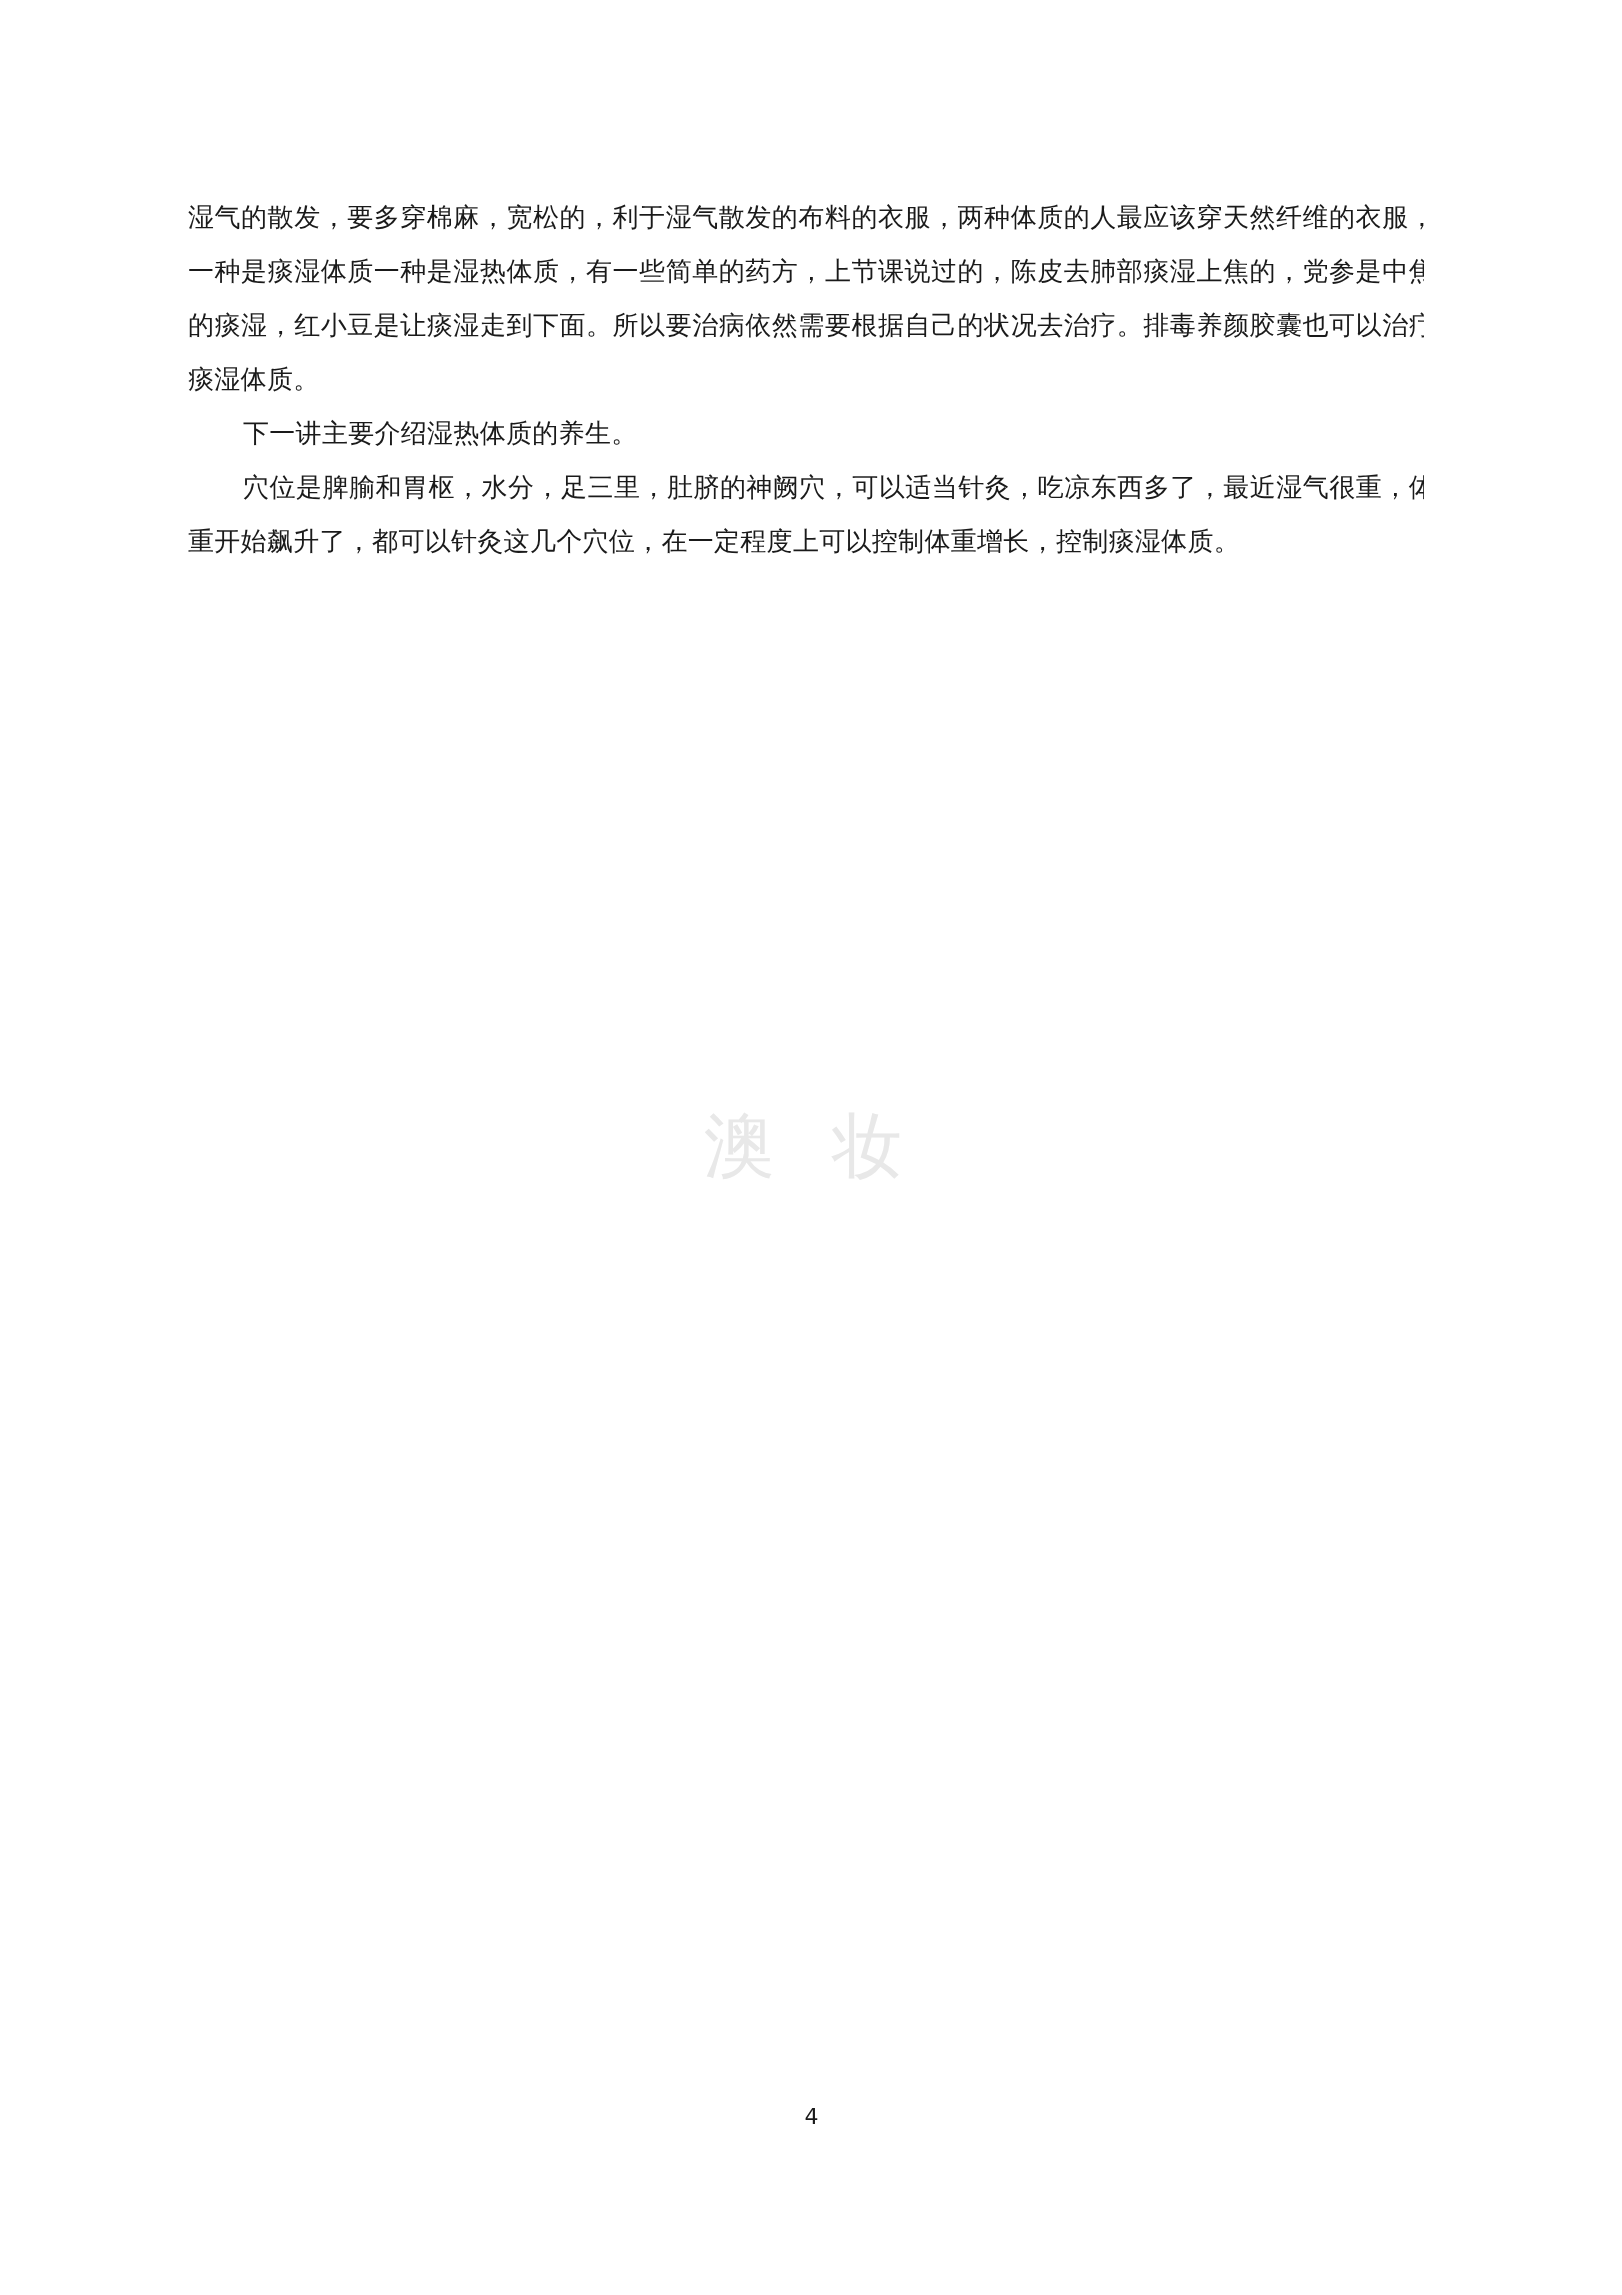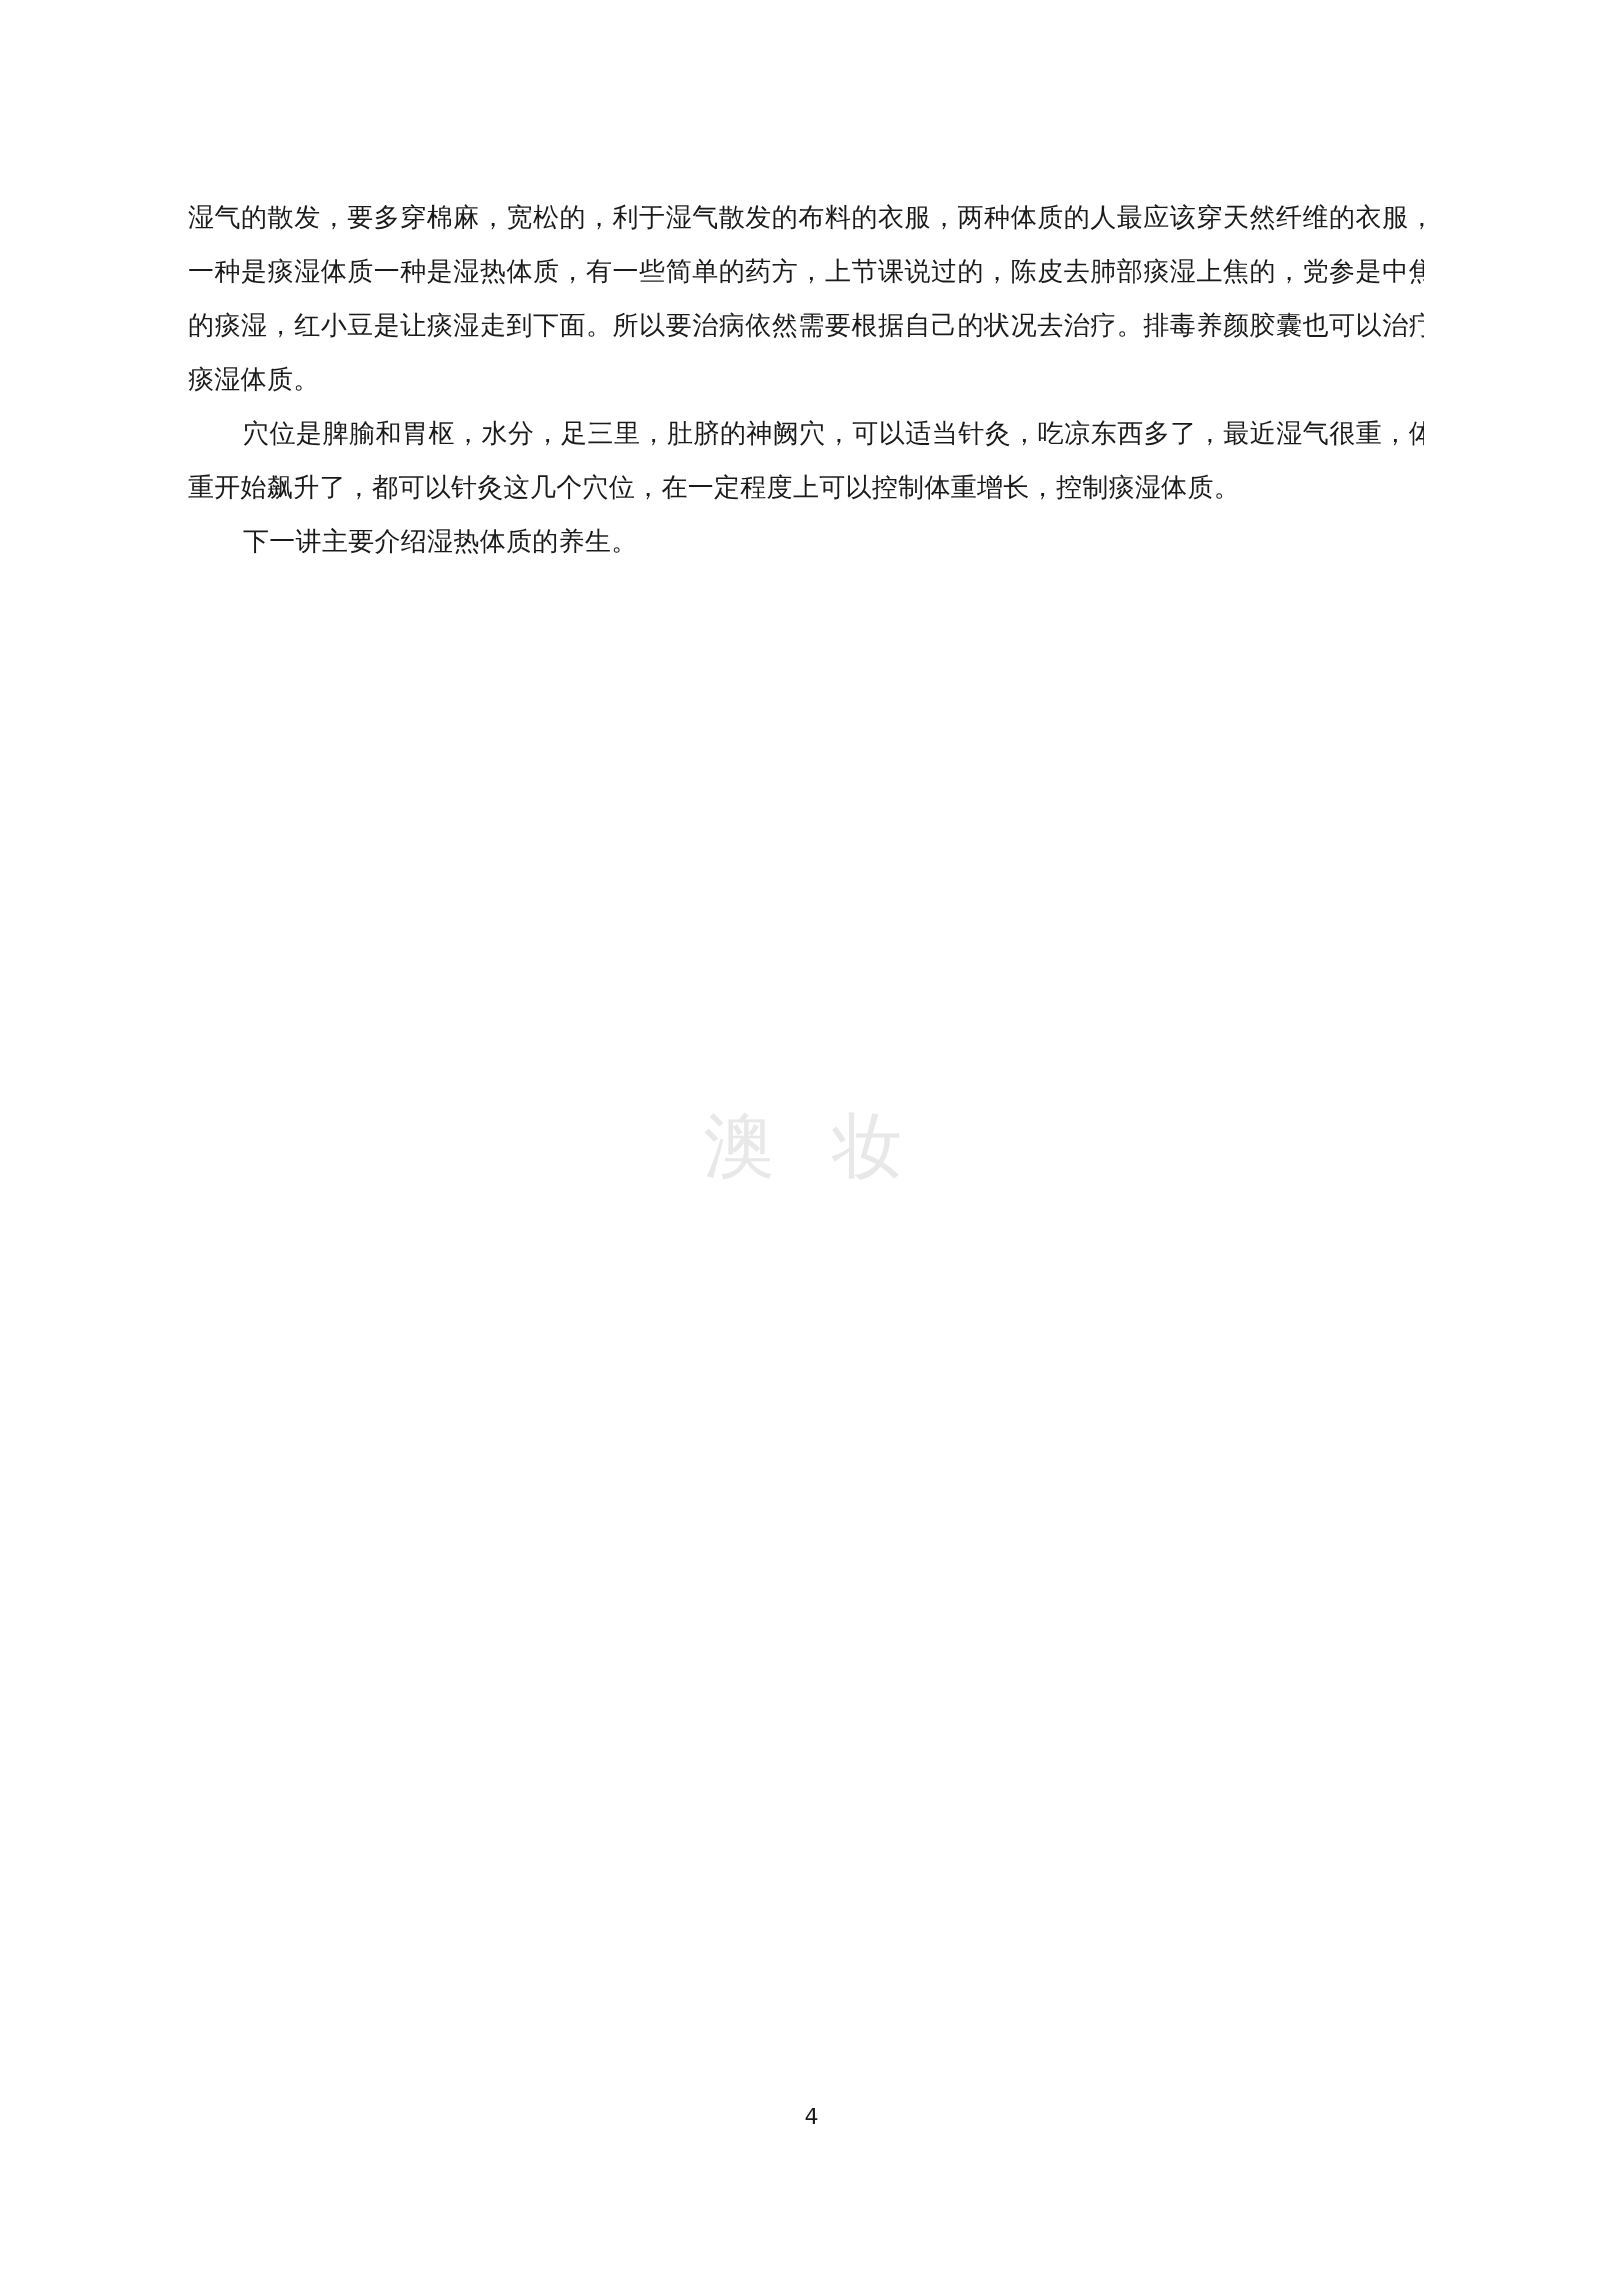--- a/index.html
+++ b/index.html
@@ -60,22 +60,22 @@
     color: #1a1a1a;
   }
 </style>
 </head>
 <body>
 
 <div class="page">
 
   <div class="content">
     <p class="para">湿气的散发，要多穿棉麻，宽松的，利于湿气散发的布料的衣服，两种体质的人最应该穿天然纤维的衣服，一种是痰湿体质一种是湿热体质，有一些简单的药方，上节课说过的，陈皮去肺部痰湿上焦的，党参是中焦的痰湿，红小豆是让痰湿走到下面。所以要治病依然需要根据自己的状况去治疗。排毒养颜胶囊也可以治疗痰湿体质。</p>
+    <p class="para indent">下一讲主要介绍湿热体质的养生。</p>
     <p class="para indent">穴位是脾腧和胃枢，水分，足三里，肚脐的神阙穴，可以适当针灸，吃凉东西多了，最近湿气很重，体重开始飙升了，都可以针灸这几个穴位，在一定程度上可以控制体重增长，控制痰湿体质。</p>
-    <p class="para indent">下一讲主要介绍湿热体质的养生。</p>
   </div>
 
   <div class="watermark">澳 妆</div>
 
   <div class="footer">4</div>
 
 </div>
 
 
 </body></html>

